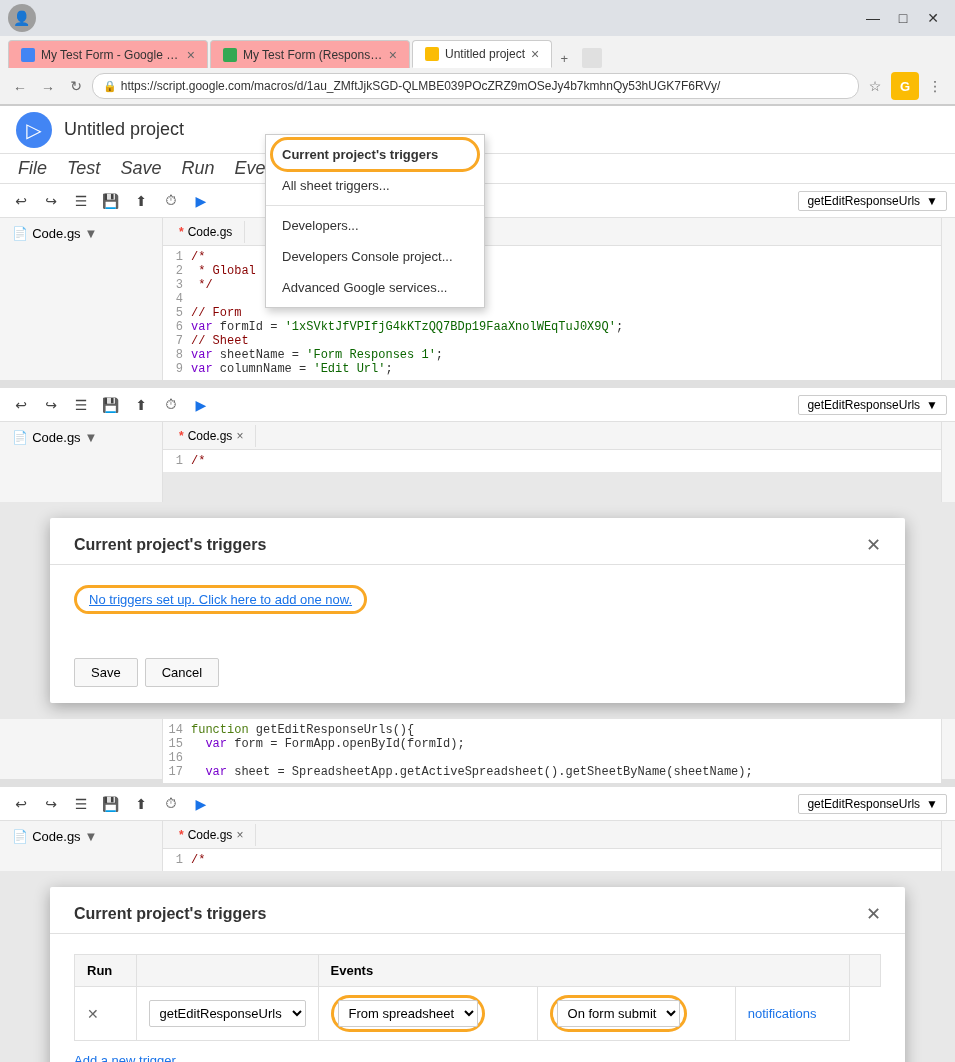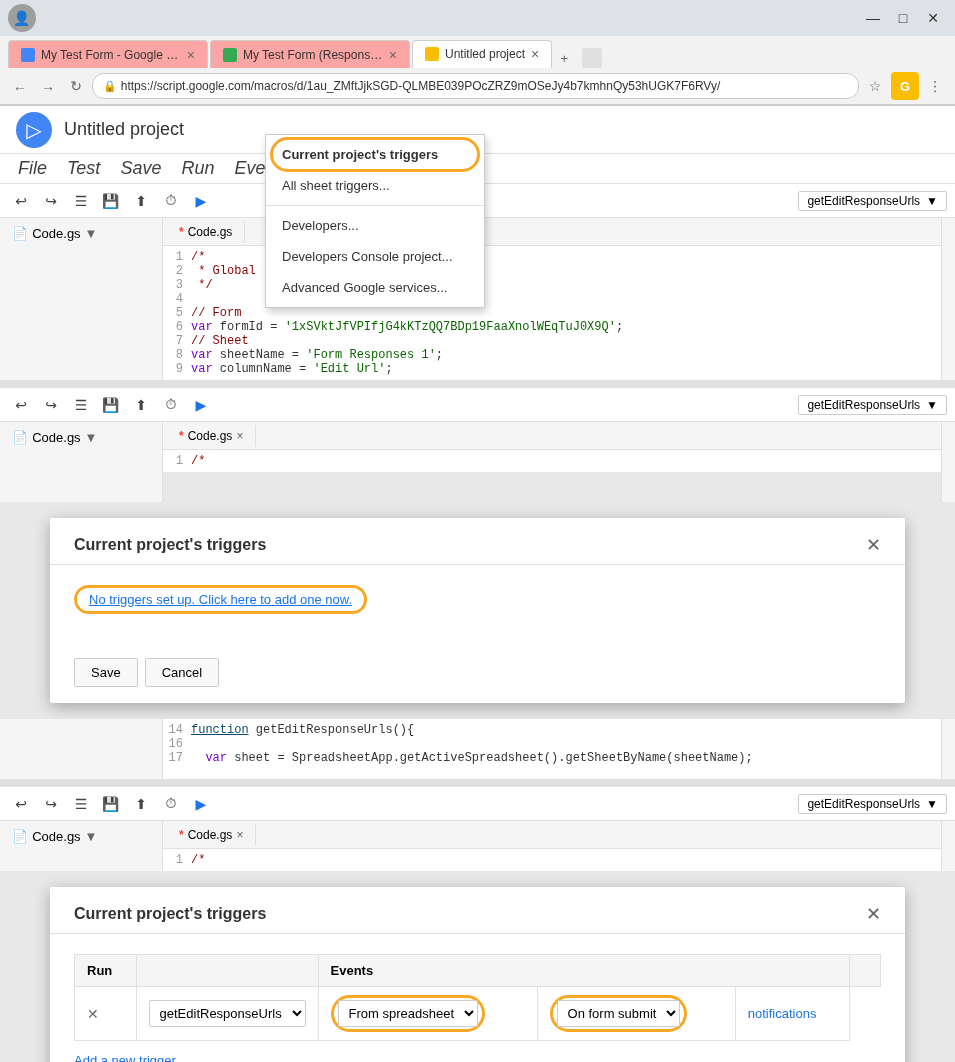--- a/index.html
+++ b/index.html
@@ -319,21 +319,25 @@
       </div>
     </div>
   </div>
 
   <div style="display:flex;height:60px;background:#fff;">
     <div class="file-panel" style="background:#f5f5f5;"></div>
     <div style="flex:1;">
       <div class="code-editor" style="padding:4px 0;">
         <div class="code-line">
           <span class="line-num">14</span>
-          <span class="line-content"><span style="color:#0c4a6e;text-decoration:underline;">function</span> <span style="color:#333;">getEditResponseUrls</span>(){</span>
+          <span class="line-content"><span style="color:#4d7c0f;">function</span> <span style="color:#333;">getEditResponseUrls</span>(){</span>
+        </div>
+        <div class="code-line">
+          <span class="line-num">15</span>
+          <span class="line-content">  <span style="color:#7700cc;">var</span> form = FormApp.openById(formId);</span>
         </div>
         <div class="code-line">
           <span class="line-num">16</span>
           <span class="line-content"></span>
         </div>
         <div class="code-line">
           <span class="line-num">17</span>
           <span class="line-content">  <span style="color:#7700cc;">var</span> sheet = SpreadsheetApp.getActiveSpreadsheet().getSheetByName(sheetName);</span>
         </div>
       </div>

